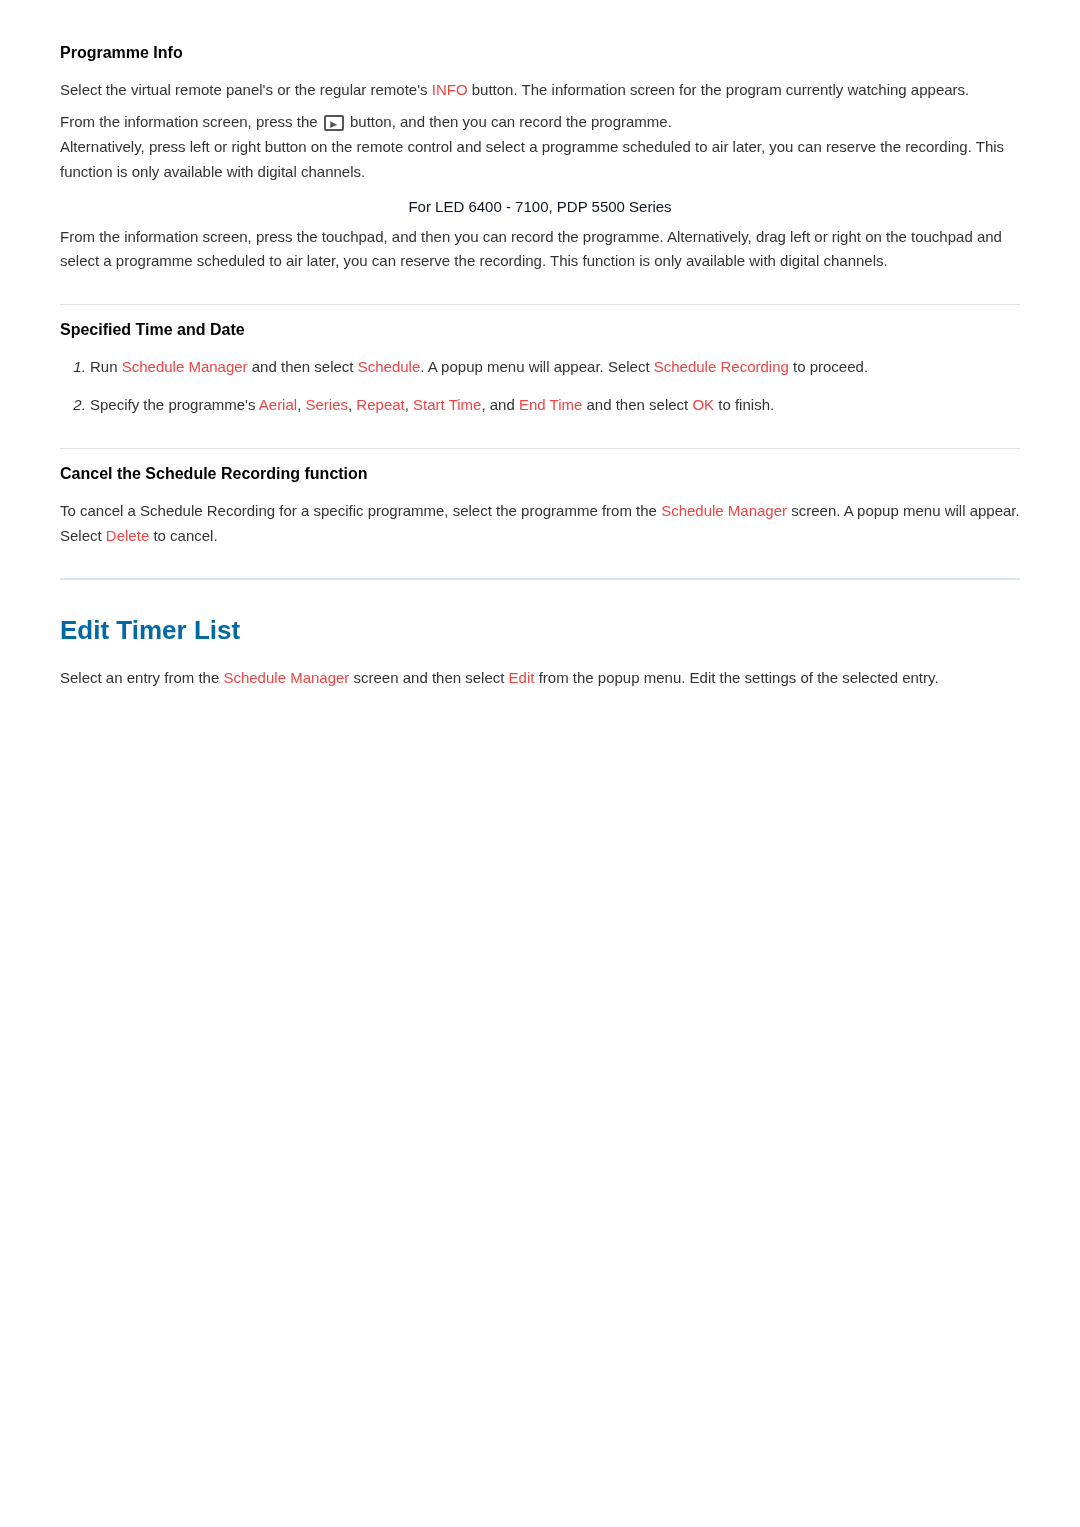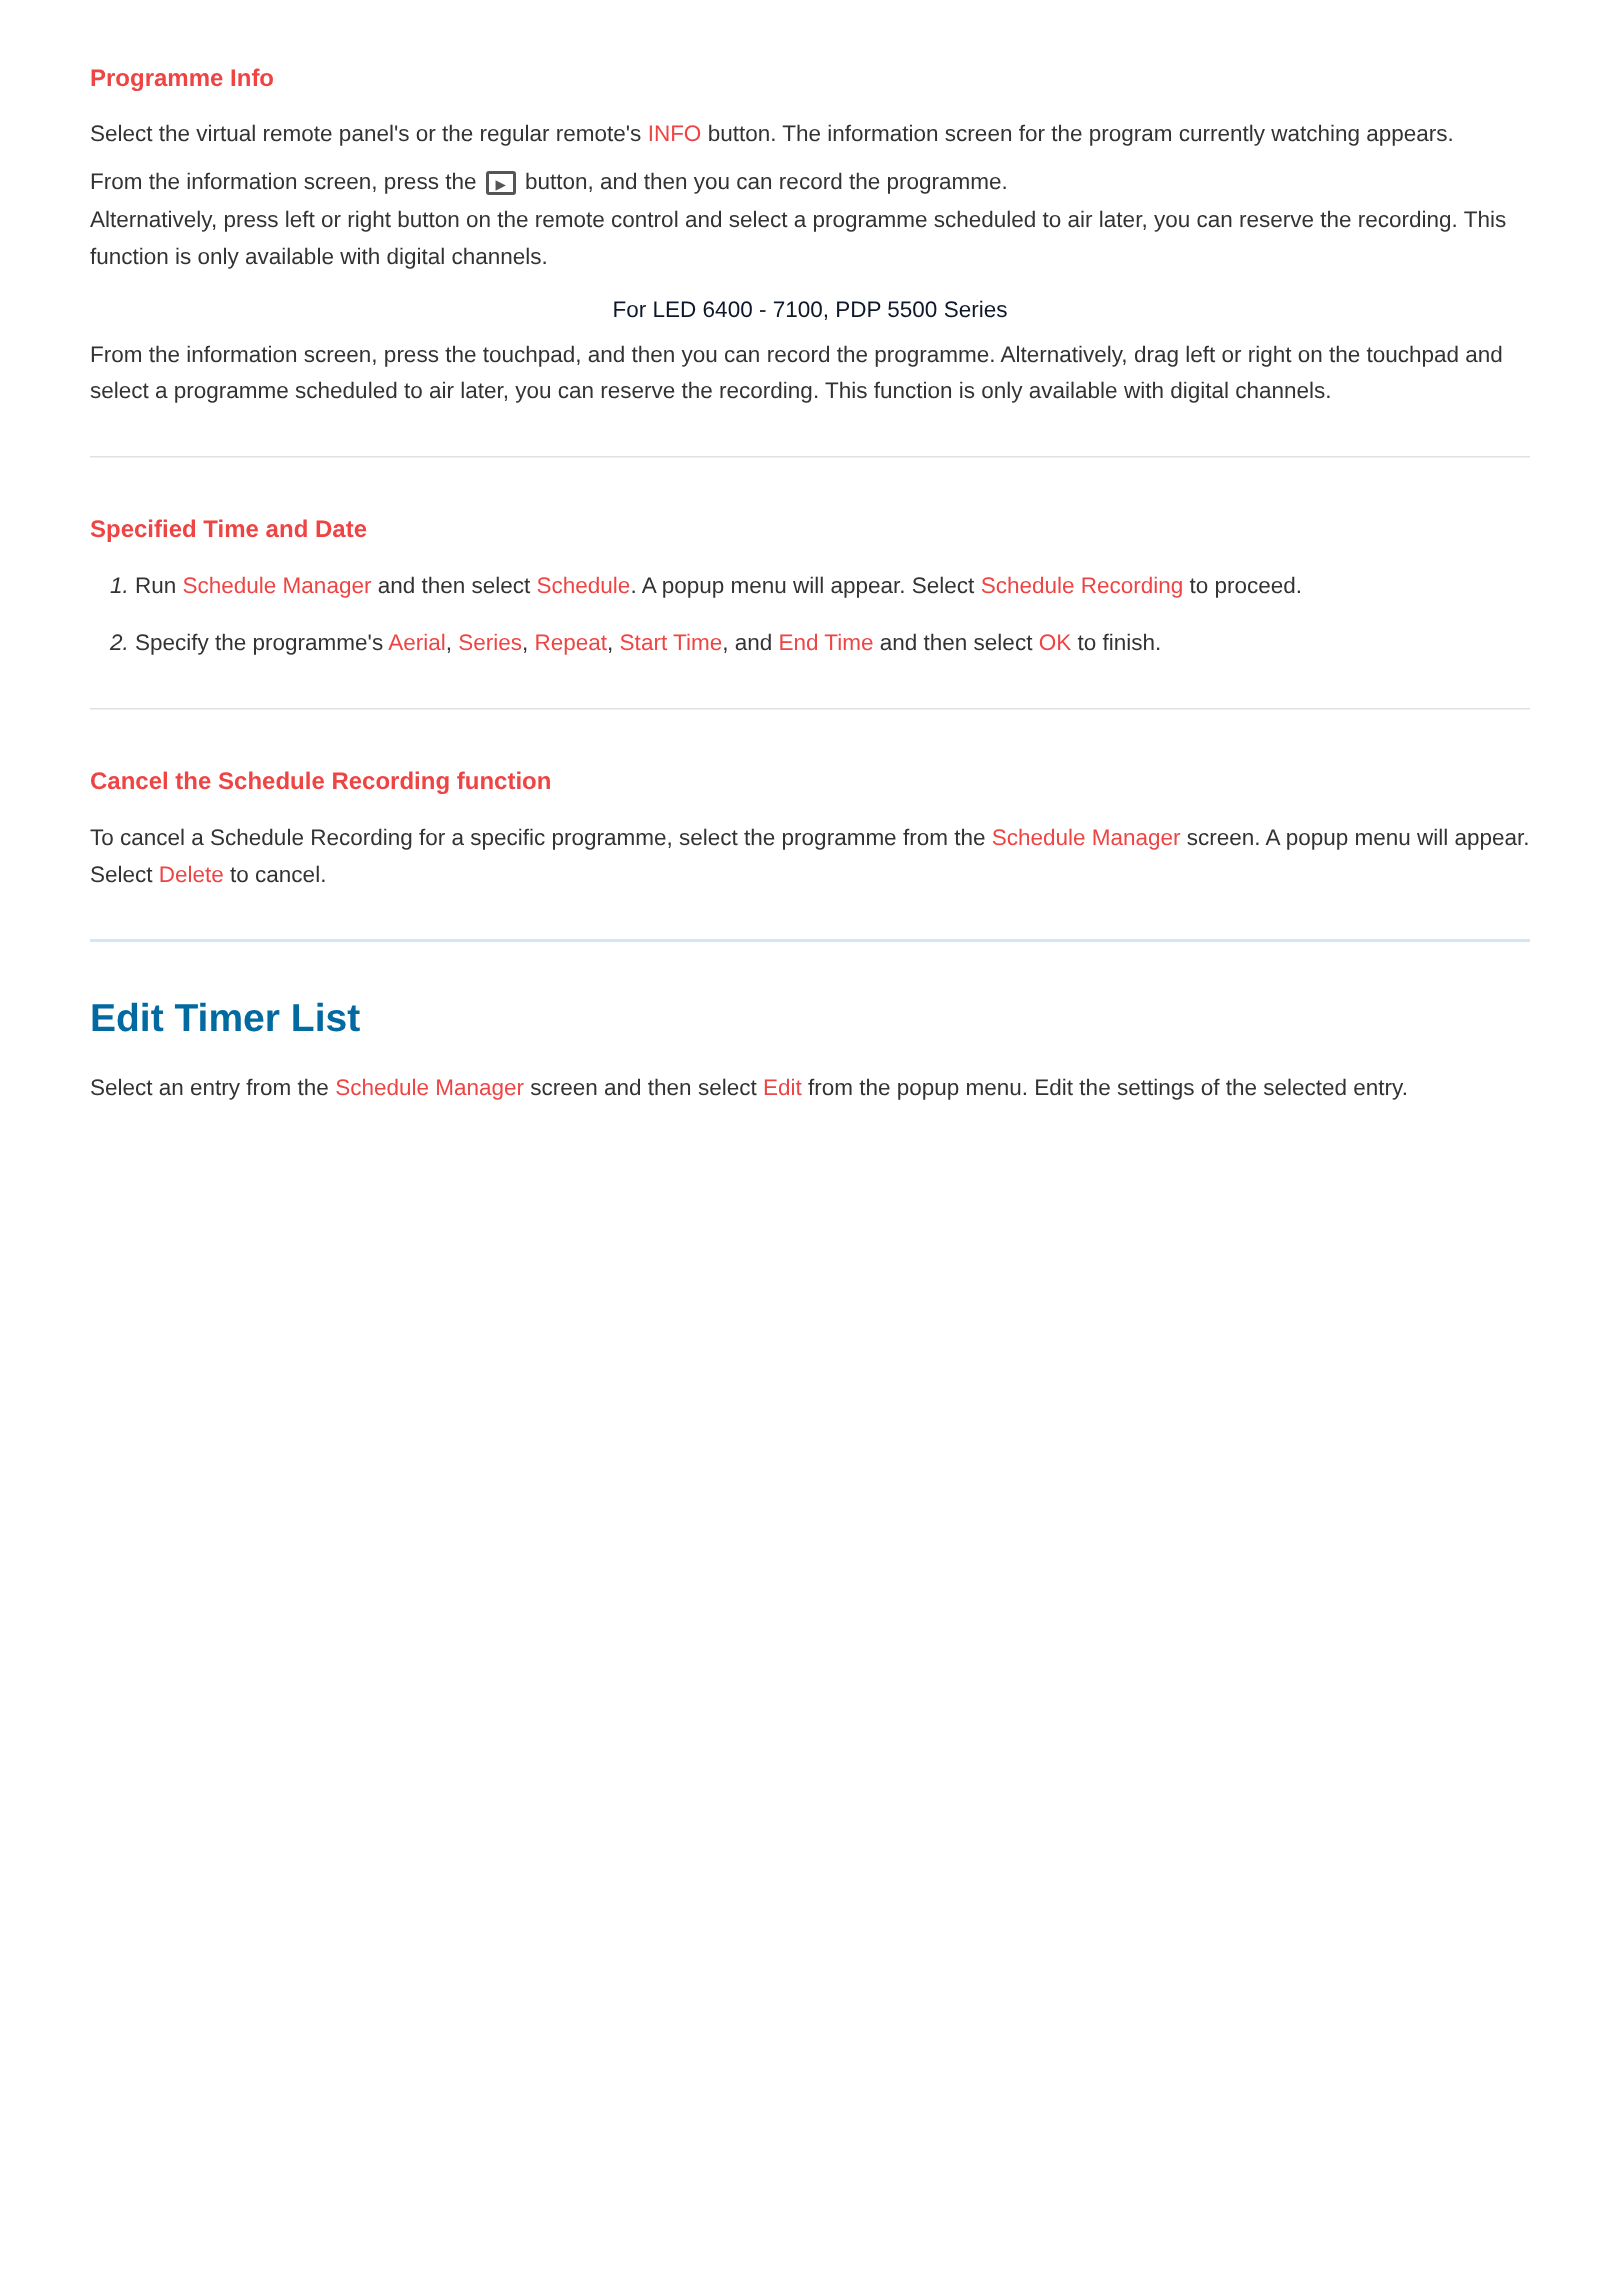--- a/index.html
+++ b/index.html
@@ -19,21 +19,21 @@
       margin: 0 auto;
     }
 
     .section {
       margin-bottom: 30px;
     }
 
     .section-heading {
       font-size: 16px;
       font-weight: bold;
-      color: #ef4444;
+      color: #000000;
       margin-bottom: 12px;
     }
 
     .section-heading-large {
       font-size: 26px;
       font-weight: bold;
       color: #0369a1;
       margin-bottom: 14px;
       margin-top: 10px;
     }
@@ -72,21 +72,21 @@
       font-style: italic;
       color: #333;
     }
 
     ol li span {
       font-style: normal;
     }
 
     .divider-section {
       border-top: 1px solid #e0e0e0;
-      padding-top: 36px;
+      padding-top: 12px;
       margin-top: 10px;
     }
 
     .large-section-divider {
       border-top: 2px solid #d0e8f5;
       padding-top: 20px;
       margin-top: 20px;
     }
   </style>
 </head>

